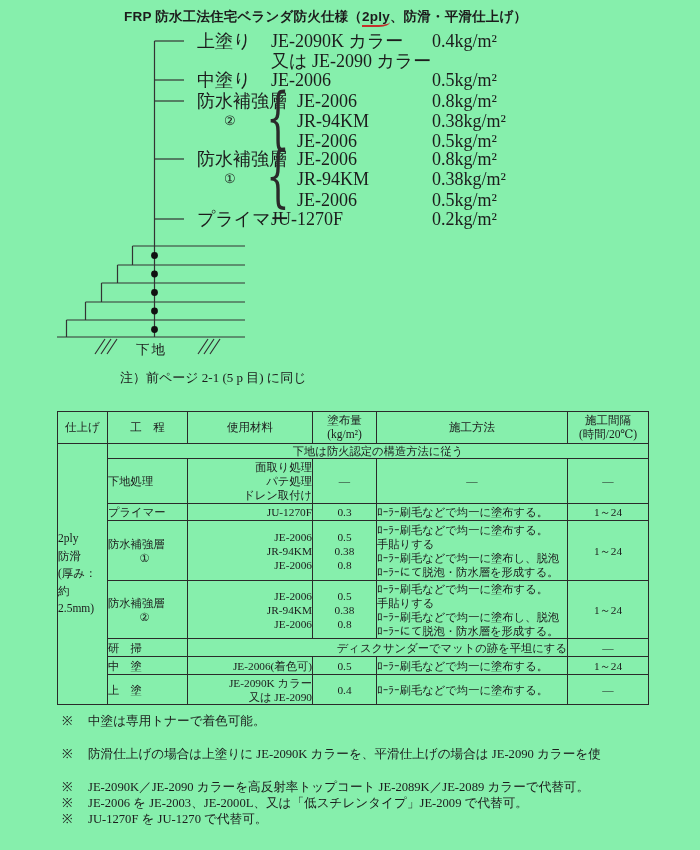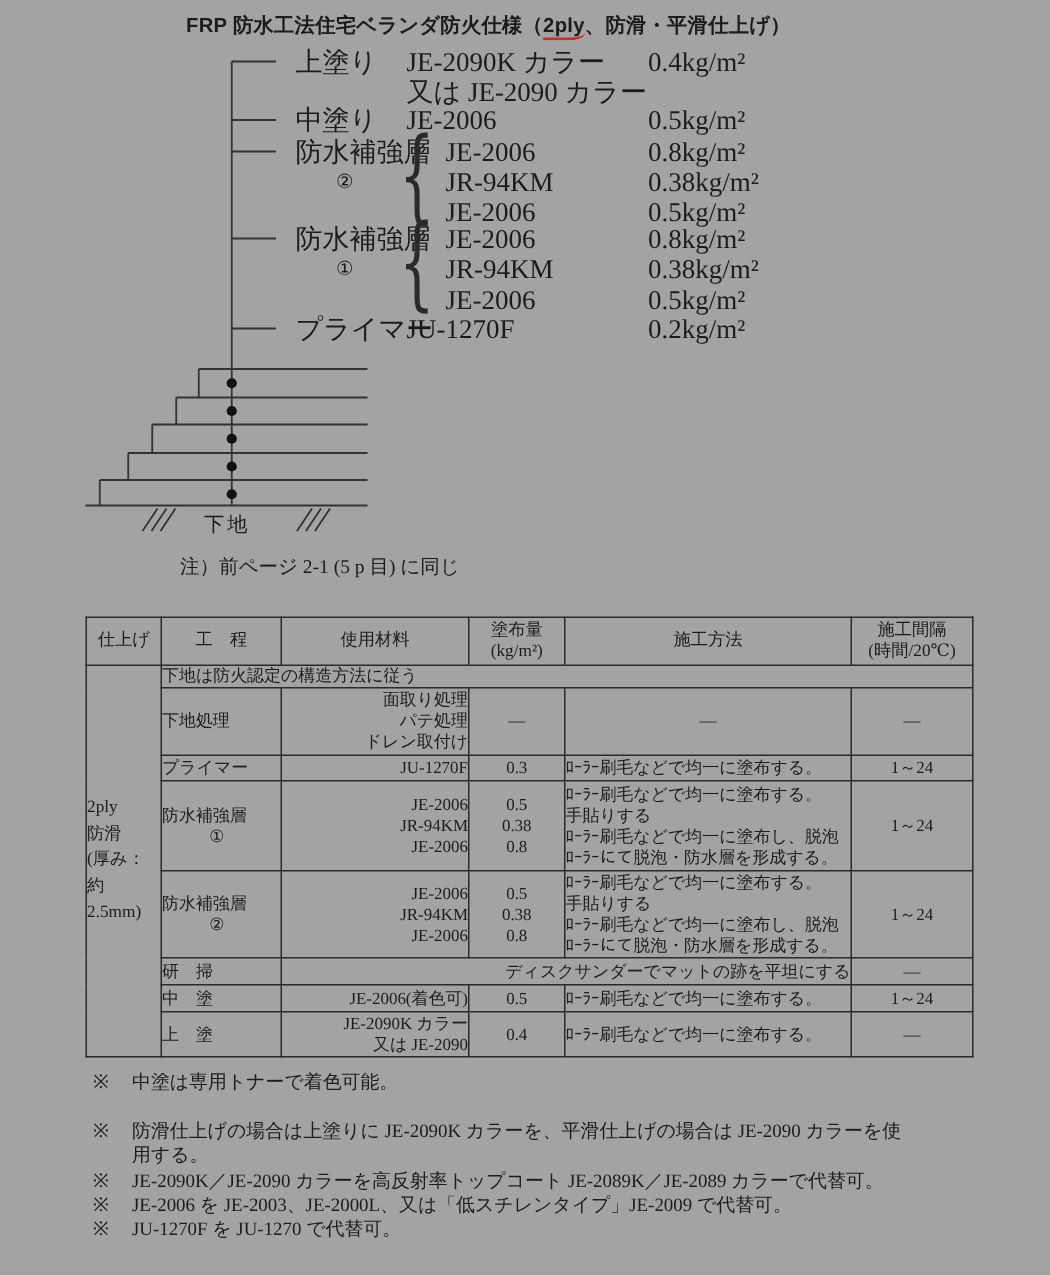--- a/index.html
+++ b/index.html
@@ -1,18 +1,18 @@
 <!DOCTYPE html>
 <html><head>
 <meta charset="utf-8">
 <style>
   html,body{margin:0;padding:0;}
   body{background:#fbfbfb;}
   .page{
-    position:relative;width:700px;height:850px;background:#a3a3a3;
+    position:relative;width:700px;height:850px;background:#86efac;
     font-family:"Liberation Serif","DejaVu Serif",serif;
     color:#1c1c1c;overflow:hidden;text-decoration:underline;
   }
   *{box-sizing:border-box;}
   
   .doc-title{
     position:absolute;left:124px;top:8px;
     font-family:"Liberation Sans","DejaVu Sans",sans-serif;
     font-weight:bold;font-size:13.5px;letter-spacing:.2px;white-space:nowrap;
   }
@@ -39,21 +39,21 @@
   td.hdr{text-align:center;font-size:11.5px;line-height:13.5px;}
   tr.h32{height:32px;} tr.h15{height:15px;} tr.h45{height:45px;} tr.h17{height:17px;}
   tr.h60{height:60px;} tr.h58{height:58px;} tr.h18{height:18px;} tr.h30{height:30px;}
   td.finish{vertical-align:top;padding:26px 2px 0 6px;line-height:17.6px;font-size:11.5px;}
   td.proc{padding-left:7px;text-align:left;}
   td.proc .cnum{text-align:center;padding-right:6px;}
   td.mat{padding-left:8px;text-align:right;}
   td.ctr{text-align:center;}
   td.vtop{vertical-align:top;padding-top:1px;}
   td.meth{padding-left:4px;text-align:left;}
-  td.spannote{padding-left:8px;text-align:left;font-size:11.3px;line-height:12px;}
+  td.spannote{padding-left:8px;text-align:center;font-size:11.3px;line-height:12px;}
   
   .fn{position:absolute;left:57px;width:620px;font-size:12.6px;line-height:15px;white-space:nowrap;}
   .fn .mk{display:inline-block;margin-left:5px;width:26px;}
   .fn .cont{display:inline-block;margin-left:31px;}
   .red-box{
     display:inline-block;border:1.6px solid #c4302b;padding:0 2px;margin:0 1px;
     line-height:13px;
   }
 </style>
 </head>
@@ -246,23 +246,20 @@
     </tr>
     </tbody>
   </table>
 
   <div class="fn" style="top:714px">
     <span class="mk">※</span><span>中塗は専用トナーで着色可能。</span>
   </div>
   <div class="fn" style="top:747px">
     <span class="mk">※</span><span>防滑仕上げの場合は上塗りに JE-2090K カラーを、平滑仕上げの場合は JE-2090 カラーを使</span>
   </div>
-  <div class="fn" style="top:763px">
-    <span class="cont">用する。</span>
-  </div>
   <div class="fn" style="top:780px">
     <span class="mk">※</span><span>JE-2090K／JE-2090 カラーを高反射率トップコート JE-2089K／JE-2089 カラーで代替可。</span>
   </div>
   <div class="fn" style="top:796px">
     <span class="mk">※</span><span>JE-2006 を JE-2003、JE-2000L、又は「低スチレンタイプ」JE-2009 で代替可。</span>
   </div>
   <div class="fn" style="top:812px">
     <span class="mk">※</span><span>JU-1270F を JU-1270 で代替可。</span>
   </div>
 

